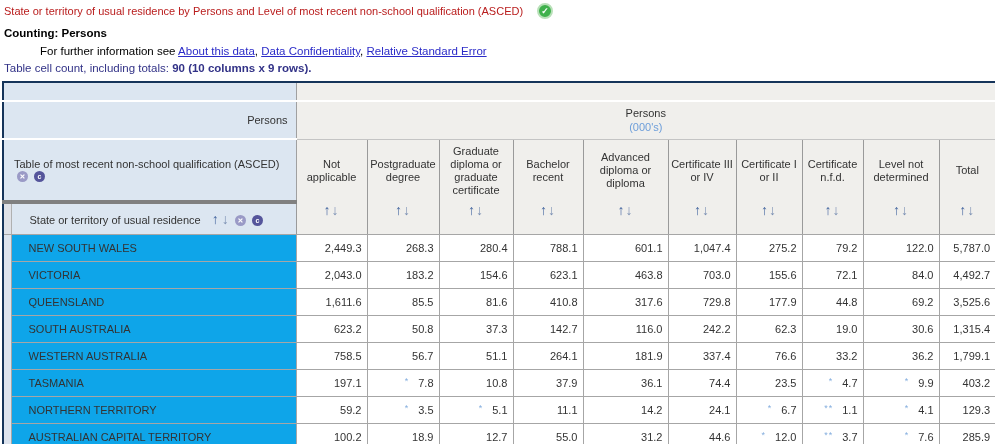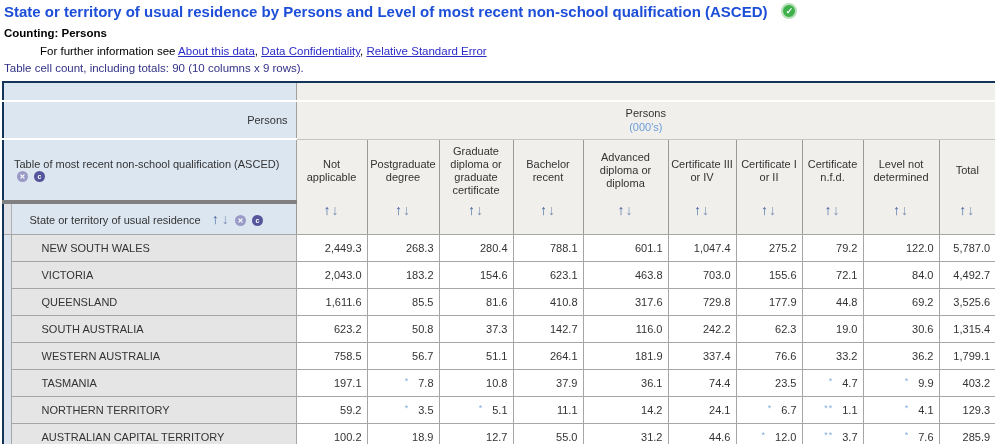--- a/index.html
+++ b/index.html
@@ -1,31 +1,31 @@
 <!DOCTYPE html>
 <html><head>
 <meta charset="utf-8">
 <style>
   html,body { margin:0; padding:0; background:#fff; }
   body { width:995px; height:444px; font-family:"Liberation Sans", sans-serif; overflow:hidden; }
 
   .top { padding:4px 4px 0 4px; }
   .title-row { display:flex; align-items:flex-start; }
-  .title { font-weight:bold; font-size:15px; color:#1d4ed8; line-height:15px; }
+  .title { font-weight:normal; font-size:11px; color:#b91c1c; line-height:15px; }
   .check-icon {
     display:inline-block; width:12px; height:12px; border-radius:50%;
     background:#3fb14c; border:2px solid #b8e0b8; color:#fff;
     font-size:9px; line-height:12px; text-align:center; margin-left:14px; margin-top:-1px;
     font-weight:bold; flex:0 0 auto;
   }
   .counting { font-weight:bold; font-size:11.5px; color:#000; margin-top:8px; }
   .info { font-size:11.5px; color:#000; margin-top:6px;padding-left:36px; }
   .info a { color:#2b2bc8; text-decoration:underline; cursor:pointer; }
   .cellcount { font-size:11.5px; color:#323287; margin-top:5px; }
-  .cellcount .value { font-weight:normal; }
+  .cellcount .value { font-weight:bold; }
 
   table.tb { border-collapse:collapse; table-layout:fixed; margin:7px 0 0 2px; width:991px;
              border:2px solid #15345a; border-bottom-width:3px; }
   table.tb td { font-size:11px; color:#333; overflow:hidden; }
 
   .hl { background:#dce6f1; }
   .hr { background:#f0efec; }
 
   .r1 td { height:15px; }
   .r1l { border-bottom:2px solid #fff; border-right:1px solid #a0a0a0; }
@@ -55,21 +55,21 @@
             border-bottom:1px solid #a6a6a6; }
   .rowdim .arrow-up { margin-left:8px; }
 
   .circle-icon { display:inline-block; width:11px; height:11px; border-radius:50%;
                  color:#fff; font-size:7px; line-height:11px; text-align:center;
                  vertical-align:text-bottom; margin-left:3px; cursor:pointer; font-weight:bold; }
   .icon-x { background:#9a9ac6; }
   .icon-c { background:#55559b; }
 
   .gutter-body { background:#dde3ed; border-right:1px solid #a6a6a6; border-top:1px solid #a6a6a6; }
-  .rowlabel { background:#e5e5e5; padding-left:30px; border:1px solid #a6a6a6; height:24px;
+  .rowlabel { background:#0ea5e9; padding-left:17px; border:1px solid #a6a6a6; height:24px;
               vertical-align:middle; white-space:nowrap; }
   .datacell { background:#fff; text-align:right; padding-right:5px; border:1px solid #a6a6a6;
               height:24px; vertical-align:middle; white-space:nowrap; }
   sup.marker { color:#85aede; font-size:9px; margin-right:9px; vertical-align:top;
                position:relative; top:-1px; letter-spacing:1px; }
 </style>
 </head>
 <body>
 
 <div class="page">

